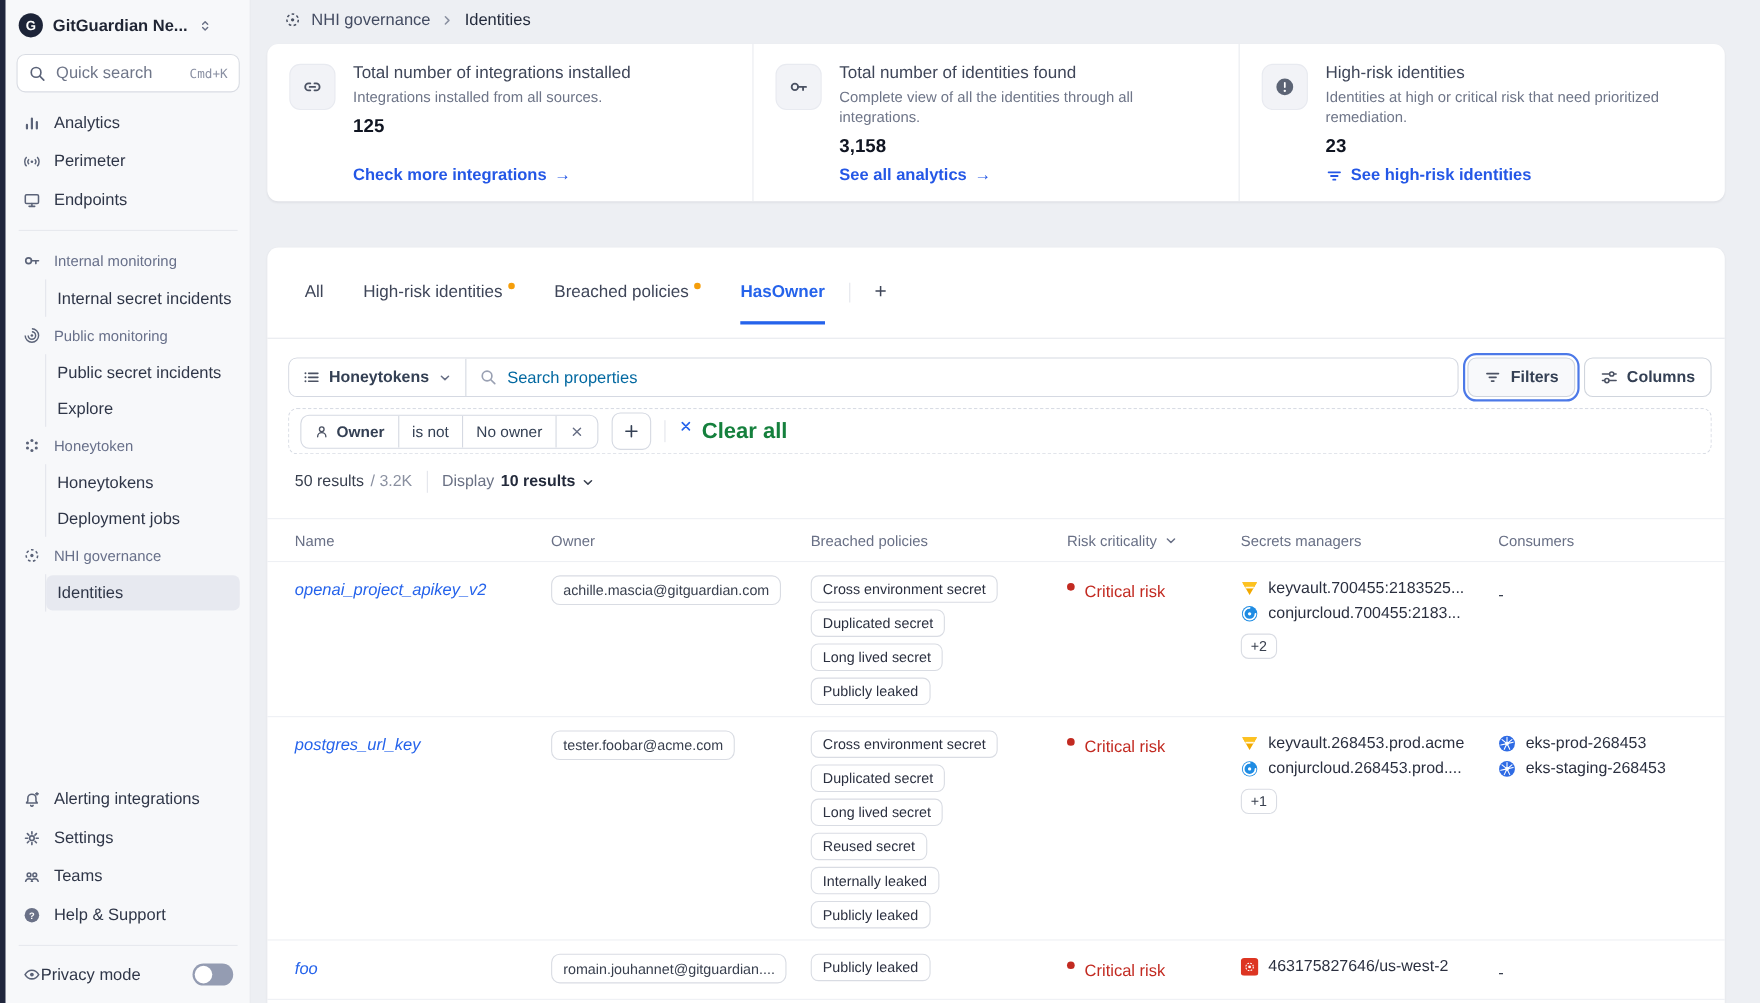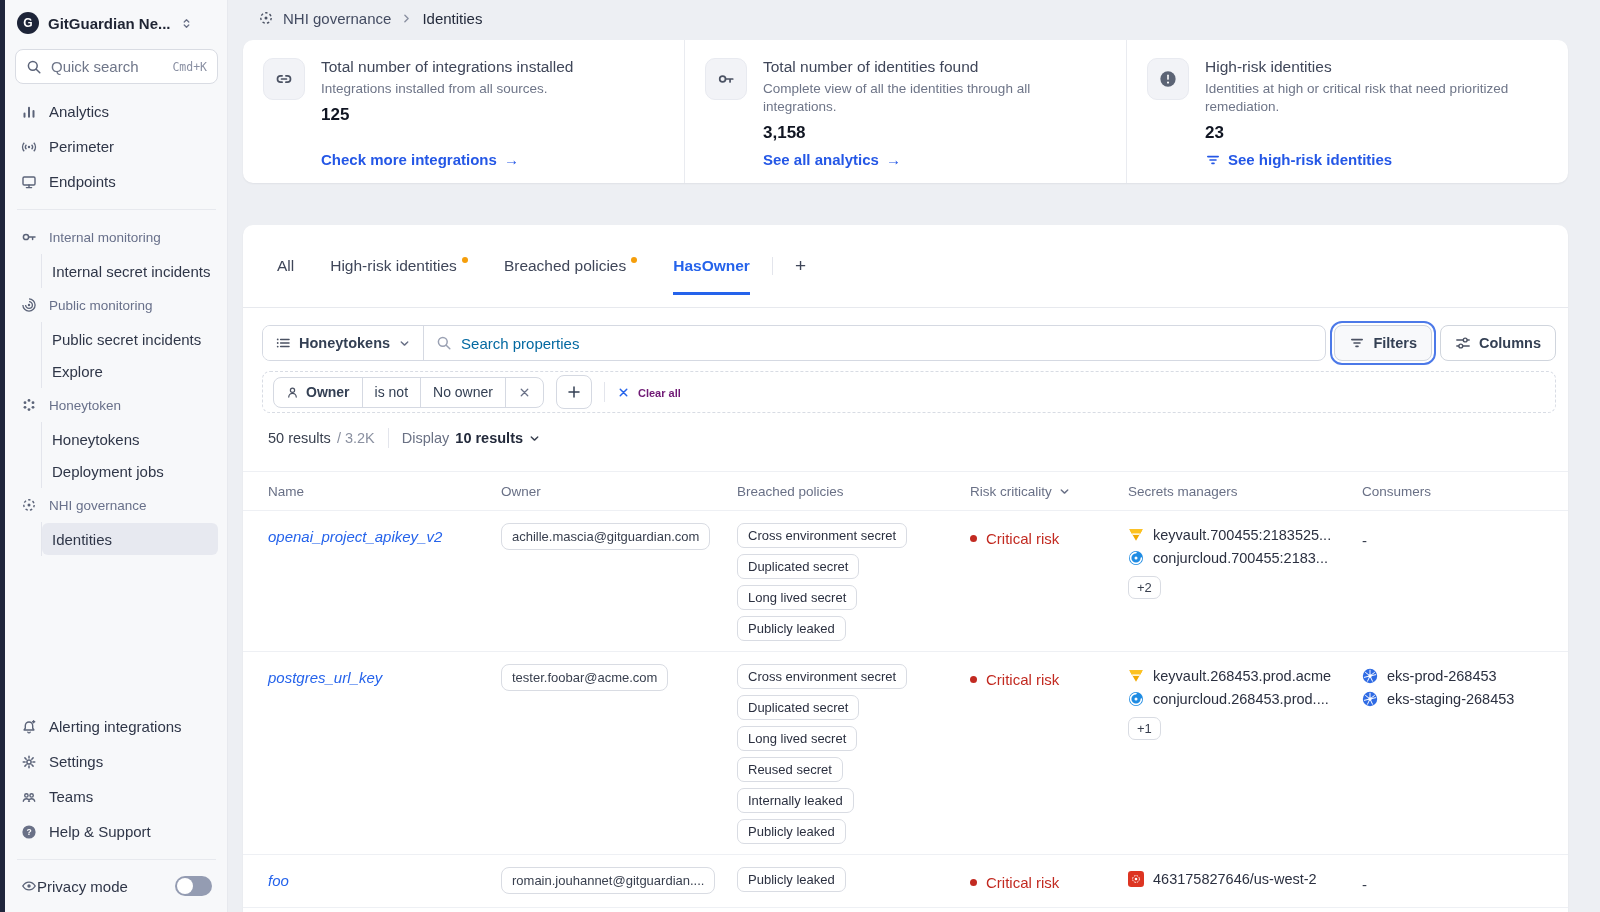--- a/index.html
+++ b/index.html
@@ -95,22 +95,22 @@
     border-radius:8px; background:#fff; overflow:hidden; }
   .chipseg { display:flex; align-items:center; gap:7px; padding:0 12px; font-size:14px; color:#344054;
     border-right:1px solid #d5d9e2; cursor:pointer; }
   .chipseg:last-child { border-right:none; }
   .chipseg.field { font-weight:700; }
   .chipseg .ic { color:#4b5263; }
   .chipseg.close .ic { color:#697086; }
   .addfilter { width:36px; height:34px; border:1px solid #d5d9e2; border-radius:8px; background:#fff;
     display:flex; align-items:center; justify-content:center; color:#344054; cursor:pointer; }
   .vdiv { width:1px; height:20px; background:#e3e5ec; }
-  .clearall { display:flex; align-items:flex-end; gap:8px; color:#701a75; font-weight:700;
-    font-size:11px; cursor:pointer; background:none; border:none; font-family:inherit; }
+  .clearall { display:flex; align-items:flex-start; gap:8px; color:#15803d; font-weight:700;
+    font-size:20px; cursor:pointer; background:none; border:none; font-family:inherit; }
   .clearall .ic { color:#2563eb; }
 
   .results { display:flex; align-items:center; gap:13px; margin:15px 0 0 25px; font-size:14.5px; }
   .res-count { color:#39404f; }
   .res-total { color:#8a90a0; margin-left:-7px; }
   .res-display-label { color:#6a7184; }
   .res-display-value { color:#232a3b; font-weight:700; margin-left:-7px; display:flex; align-items:center; gap:5px; cursor:pointer; }
   .res-display-value .ic { color:#39404f; }
 
   .thead { margin-top:23px; display:grid; grid-template-columns:233px 236px 233px 158px 234px 1fr;
@@ -121,21 +121,21 @@
   .trow { display:grid; grid-template-columns:233px 236px 233px 158px 234px 1fr;
     padding:12px 0 10px 25px; border-bottom:1px solid #eef0f4; align-items:start; }
   .cell-name { padding-top:5px;font-style:italic; }
   .name-link { color:#2563eb; font-size:15px; cursor:pointer; text-decoration:none; }
   .owner-chip { display:inline-block; max-width:216px; border:1px solid #d9dce3; border-radius:8px;
     background:#fff; padding:5px 10px; font-size:13px; color:#39404f; white-space:nowrap;
     overflow:hidden; }
   .policies { display:flex; flex-direction:column; gap:6px; align-items:flex-start; }
   .policy-chip { border:1px solid #d9dce3; border-radius:7px; background:#fff; padding:4px 10px;
     font-size:13px; color:#2b3040; white-space:nowrap; }
-  .riskcell { display:flex; align-items:center; gap:9px; padding-top:7px; color:#c22a21; }
+  .riskcell { display:flex; gap:9px; padding-top:7px; color:#c22a21; }
   .risk-dot { width:7px; height:7px; border-radius:50%; background:#c22a21; }
   .smcol, .conscol { display:flex; flex-direction:column; gap:7px; padding-top:4px; }
   .smline { display:flex; align-items:flex-end; gap:9px; font-size:14.5px; color:#2b3040; }
   .more-chip { border:1px solid #d9dce3; border-radius:7px; padding:3px 8px; font-size:13px;
     color:#39404f; width:fit-content; margin-top:3px; cursor:pointer; }
   .cons-empty { padding-top:5px; color:#39404f; }
 </style>
 </head>
 <body>
 

